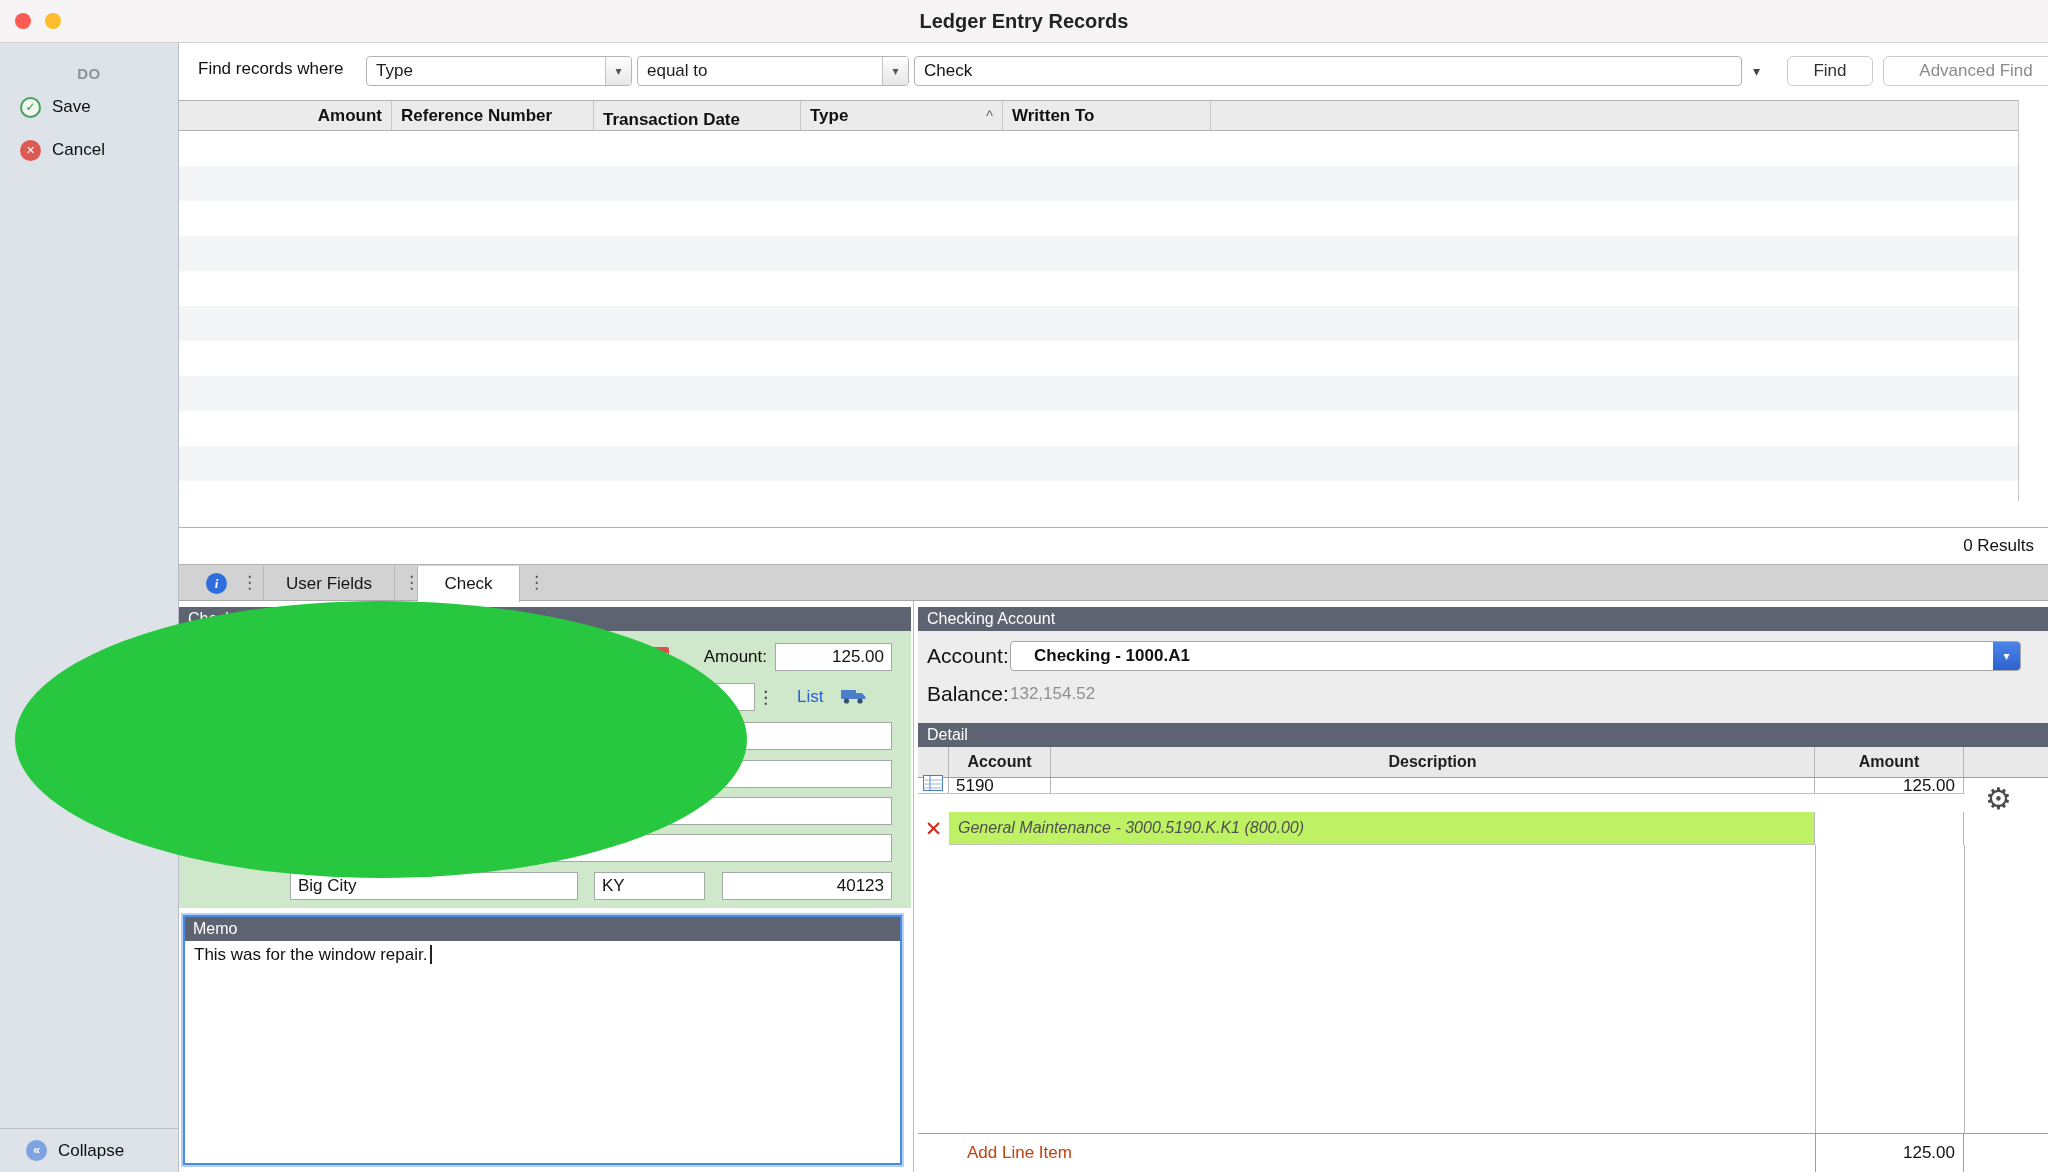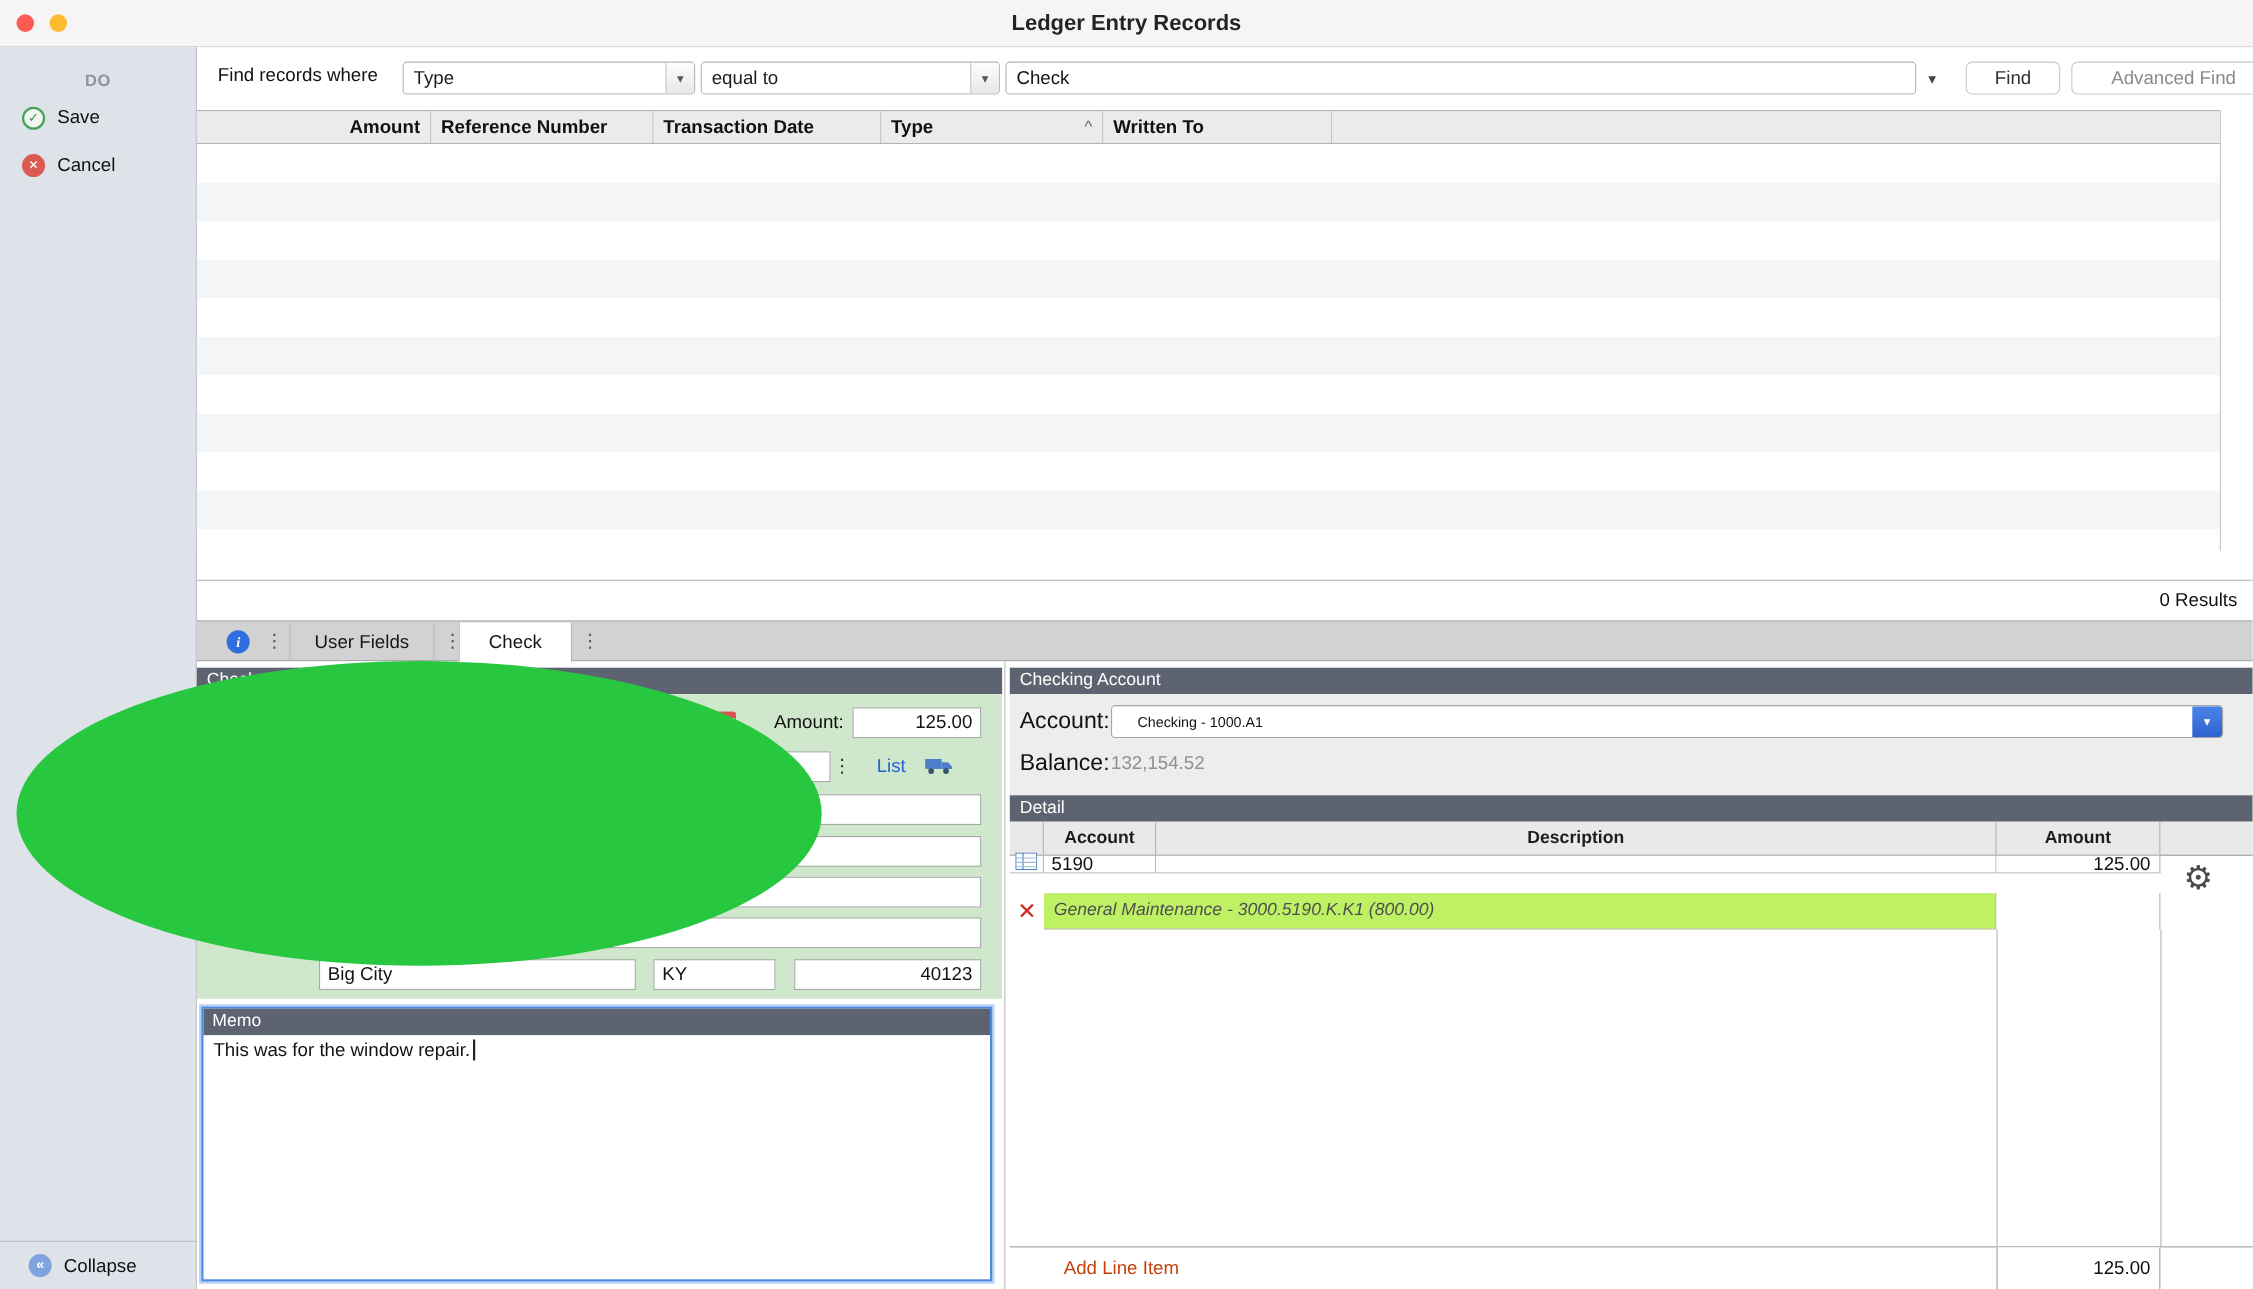--- a/index.html
+++ b/index.html
@@ -47,21 +47,21 @@
              font-size:17px;display:flex;align-items:center;justify-content:center;cursor:default;}
   .btn-find{left:1608px;width:86px;color:#303030;}
   .btn-adv{left:1704px;width:186px;color:#8a8a8a;}
 
   
   .res-header{position:absolute;left:0;top:57px;width:1839px;height:31px;background:#ebebeb;
               border-top:1px solid #b3b3b3;border-bottom:1px solid #b3b3b3;display:flex;}
   .res-cell{height:100%;border-right:1px solid #c6c6c6;display:flex;align-items:center;
             font-weight:700;font-size:17px;color:#111;padding:0 9px;}
   .rc1{width:213px;justify-content:flex-end;}
-  .rc2{width:202px;}.rc3{width:207px;}.rc4{width:202px;}.rc5{width:208px;}
+  .rc2{width:202px;}.rc3{width:207px;align-items:flex-end;}.rc4{width:202px;}.rc5{width:208px;}
   .rc-fill{flex:1;border-right:none;}
   .sort{margin-left:auto;color:#666;font-size:15px;font-weight:400;}
   .res-body{position:absolute;left:0;top:88px;width:1839px;height:370px;
             background:repeating-linear-gradient(to bottom,#fff 0 35px,#f4f5f7 35px 70px);}
   .res-gutter{position:absolute;left:1839px;top:57px;width:30px;height:401px;border-left:1px solid #c6c6c6;background:#fff;}
   .res-status{position:absolute;left:0;top:484px;width:100%;height:37px;border-top:1px solid #b3b3b3;
               display:flex;align-items:center;justify-content:flex-end;padding-right:14px;font-size:17px;color:#111;}
 
   
   .tabbar{position:absolute;left:0;top:521px;width:100%;height:37px;background:#d2d2d2;
@@ -122,21 +122,21 @@
   .memo-hdr{height:24px;background:#5d6370;color:#fff;font-size:16px;display:flex;align-items:center;padding-left:8px;}
   .memo-body{padding:4px 9px;font-size:17px;color:#111;min-height:200px;}
   .caret{display:inline-block;width:2px;height:19px;background:#222;margin-left:3px;vertical-align:text-bottom;}
 
   
   .acct-area{position:absolute;left:739px;top:588px;width:1130px;height:92px;background:#ededed;}
   .a-lbl{position:absolute;font-size:21px;color:#111;display:flex;align-items:center;}
   .lbl-account{left:9px;top:10px;height:30px;}
   .acct-select{position:absolute;left:92px;top:10px;width:1011px;height:30px;background:#fff;border:1px solid #a6a6a6;
                border-radius:4px;display:flex;align-items:center;overflow:hidden;}
-  .acct-select .txt{flex:1;padding-left:23px;font-size:13px;color:#111;}
+  .acct-select .txt{flex:1;padding-left:23px;font-size:17px;color:#111;font-weight:bold;}
   .acct-btn{width:27px;height:100%;background:linear-gradient(#4b85e8,#2e62cf);display:flex;align-items:center;
             justify-content:center;color:#fff;font-size:12px;}
   .lbl-balance{left:9px;top:52px;height:22px;}
   .val-balance{position:absolute;left:92px;top:52px;height:22px;display:flex;align-items:center;font-size:17px;color:#8f8f8f;}
 
   
   .dt-header{position:absolute;left:739px;top:704px;width:1130px;height:31px;background:#e9e9e9;
              border-bottom:1px solid #9e9e9e;display:flex;}
   .dt-hc{height:100%;border-right:1px solid #b5b5b5;display:flex;align-items:center;justify-content:center;
          font-weight:700;font-size:16px;color:#1d1d1d;}

